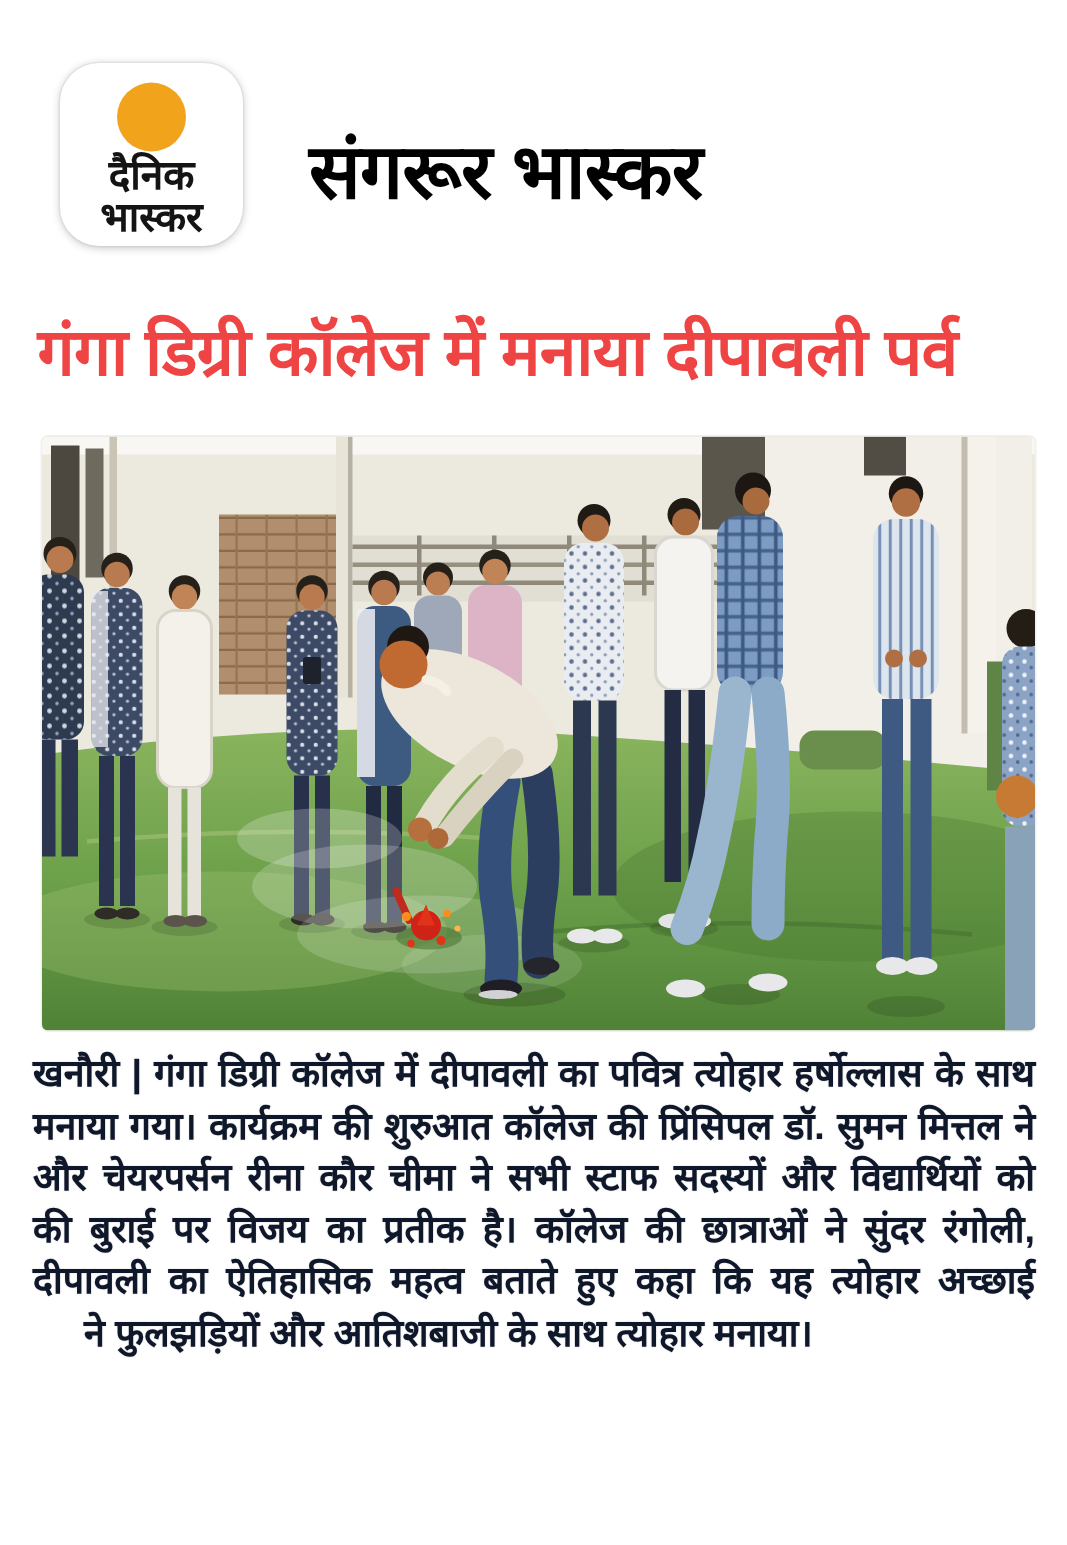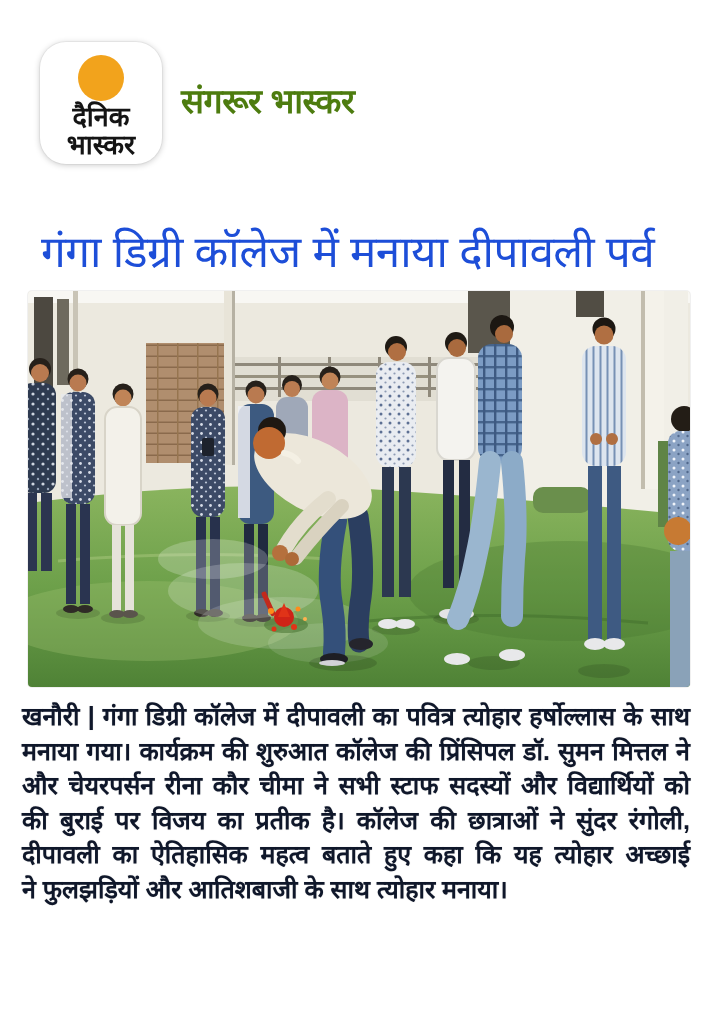--- a/index.html
+++ b/index.html
@@ -18,50 +18,50 @@
   }
   .logo-sun{
     width:46px;height:46px;border-radius:50%;
     margin-top:13px;
   }
   .logo-text{
     margin-top:2px;text-align:center;font-weight:800;color:#141414;
     font-size:27px;line-height:28px;letter-spacing:0;
   }
   .edition-title{
-    position:absolute;left:181px;top:77px;
-    font-size:34px;font-weight:800;color:#4d7c0f;letter-spacing:-0.5px;
+    position:absolute;left:206px;top:77px;
+    font-size:51px;font-weight:800;color:#000000;letter-spacing:-0.5px;
     white-space:nowrap;
   }
   .pub-date{
     position:absolute;left:472px;top:82px;
     font-size:39px;font-weight:800;letter-spacing:-1px;
     white-space:nowrap;
   }
   
   .headline{
-    position:absolute;left:25px;top:208px;width:665px;margin:16px;
-    font-size:44px;line-height:56px;font-weight:400;color:#1d4ed8;
+    position:absolute;left:25px;top:208px;width:665px;margin:0;
+    font-size:44px;line-height:56px;font-weight:700;color:#ef4444;
     letter-spacing:-0.5px;white-space:nowrap;
   }
   
   .photo{
     position:absolute;left:28px;top:291px;width:662px;height:396px;margin:0;
     border-radius:4px;overflow:hidden;background:#e9e6dd;
     box-shadow:0 0 0 1px rgba(0,0,0,.06);
   }
   .photo svg{display:block;width:662px;height:396px;}
   
   .article-body{
     position:absolute;left:22px;top:699px;width:668px;
     font-size:25px;line-height:34.6px;font-weight:700;color:#0f172a;
     text-shadow:0 0 1px rgba(40,40,40,.25);
   }
   .body-line{text-align:justify;text-align-last:justify;white-space:nowrap;}
-  .body-line:last-child{text-align-last:left;}
+  .body-line:last-child{text-align-last:left;margin-left:34px;}
 </style>
 </head>
 <body>
 
 <header class="masthead">
   <div class="logo">
     <div class="logo-sun" style="background: rgb(242, 163, 28);"></div>
     <div class="logo-text">
       <div>दैनिक</div>
       <div>भास्कर</div>

